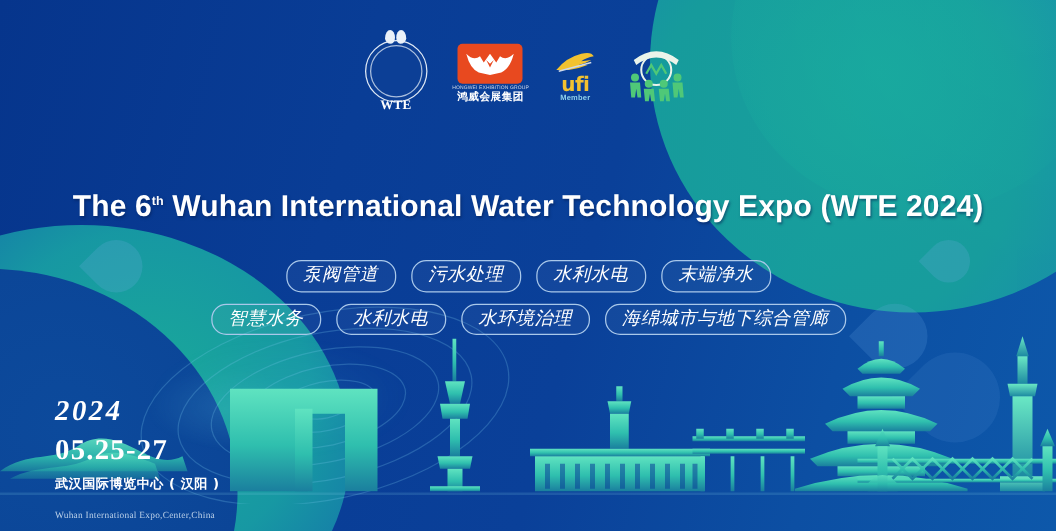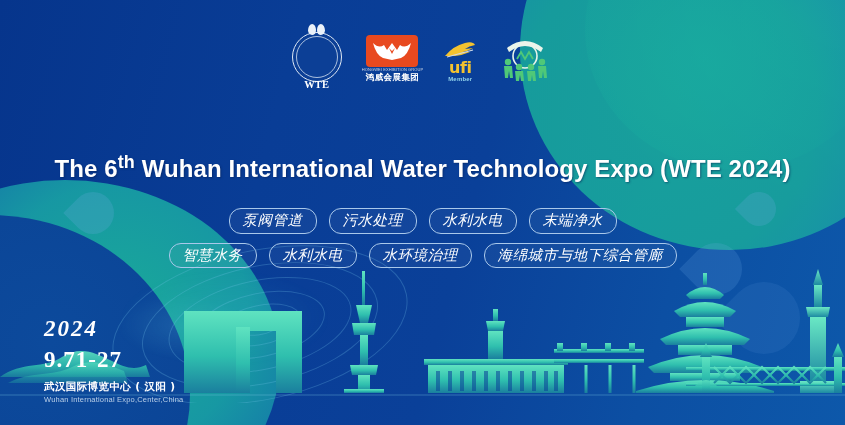--- a/index.html
+++ b/index.html
@@ -108,21 +108,21 @@
     white-space:nowrap;
   }
   .titleCn .water{ color:#3fd3d8; }
   .titleEn{
     position:absolute; left:0; right:0; top:152px; text-align:center; z-index:7;
     font-size:24px; line-height:1.15; font-weight:600; color:#ffffff;
     letter-spacing:.1px; white-space:nowrap;
     font-family:"Liberation Sans",sans-serif;
     text-shadow:1px 1px 2px rgba(5,30,80,.5);
   }
-  .titleEn sup{ font-size:18px; }
+  .titleEn sup{ font-size:10px; }
 
   
   .pills{ position:absolute; left:0; right:0; top:208px; z-index:7;font-style:italic; }
   .pillRow{ display:flex; justify-content:center; gap:12px; margin-bottom:9px; }
   .pill{
     border:1px solid #a9c8ea; border-radius:12px;
     padding:3px 13px 4px; color:#ffffff; font-size:14.5px; line-height:1.15;
     font-family:"DejaVu Sans","Liberation Sans",sans-serif;
     white-space:nowrap; background:rgba(255,255,255,.04);
     letter-spacing:.5px;
@@ -137,22 +137,22 @@
   .dYear{
     font-size:23px; font-weight:700; letter-spacing:2px; line-height:1.15;
     font-family:"Liberation Serif","DejaVu Serif",serif; color:#ffffff;font-style:italic;
   }
   .dDate{
     font-size:23px; font-weight:700; letter-spacing:1px; line-height:1.2;
     font-family:"Liberation Serif","DejaVu Serif",serif; color:#ffffff; margin-top:4px;
   }
   .vCn{ font-size:10.5px; font-weight:700; color:#ffffff; margin-top:6px; letter-spacing:.4px;
         font-family:"DejaVu Sans",sans-serif;}
-  .vEn{ font-size:7.5px; color:#b9cfe8; letter-spacing:.2px; margin-top:1px;
-        font-family:Liberation Sans, sans-serif;}
+  .vEn{ font-size:7.5px; color:#b9cfe8; letter-spacing:.2px; margin-top:13px;
+        font-family:Liberation Serif, serif;}
 </style>
 </head>
 <body>
 
 <div class="banner">
 
   <div class="tealCircle"></div>
   <div class="tealCircle2"></div>
   <div class="tealArcLeft"></div>
   <div class="tealArcLeft2"></div>
@@ -341,18 +341,18 @@
     <div class="pillRow">
       <div class="pill">智慧水务</div>
       <div class="pill">水利水电</div>
       <div class="pill">水环境治理</div>
       <div class="pill">海绵城市与地下综合管廊</div>
     </div>
   </div>
 
   <div class="dateBlock">
     <div class="dYear">2024</div>
-    <div class="dDate">9.71-27</div>
+    <div class="dDate">05.25-27</div>
     <div class="vCn">武汉国际博览中心 ( 汉阳 )</div>
     <div class="vEn">Wuhan International Expo,Center,China</div>
   </div>
 
 </div>
 
 </body></html>

